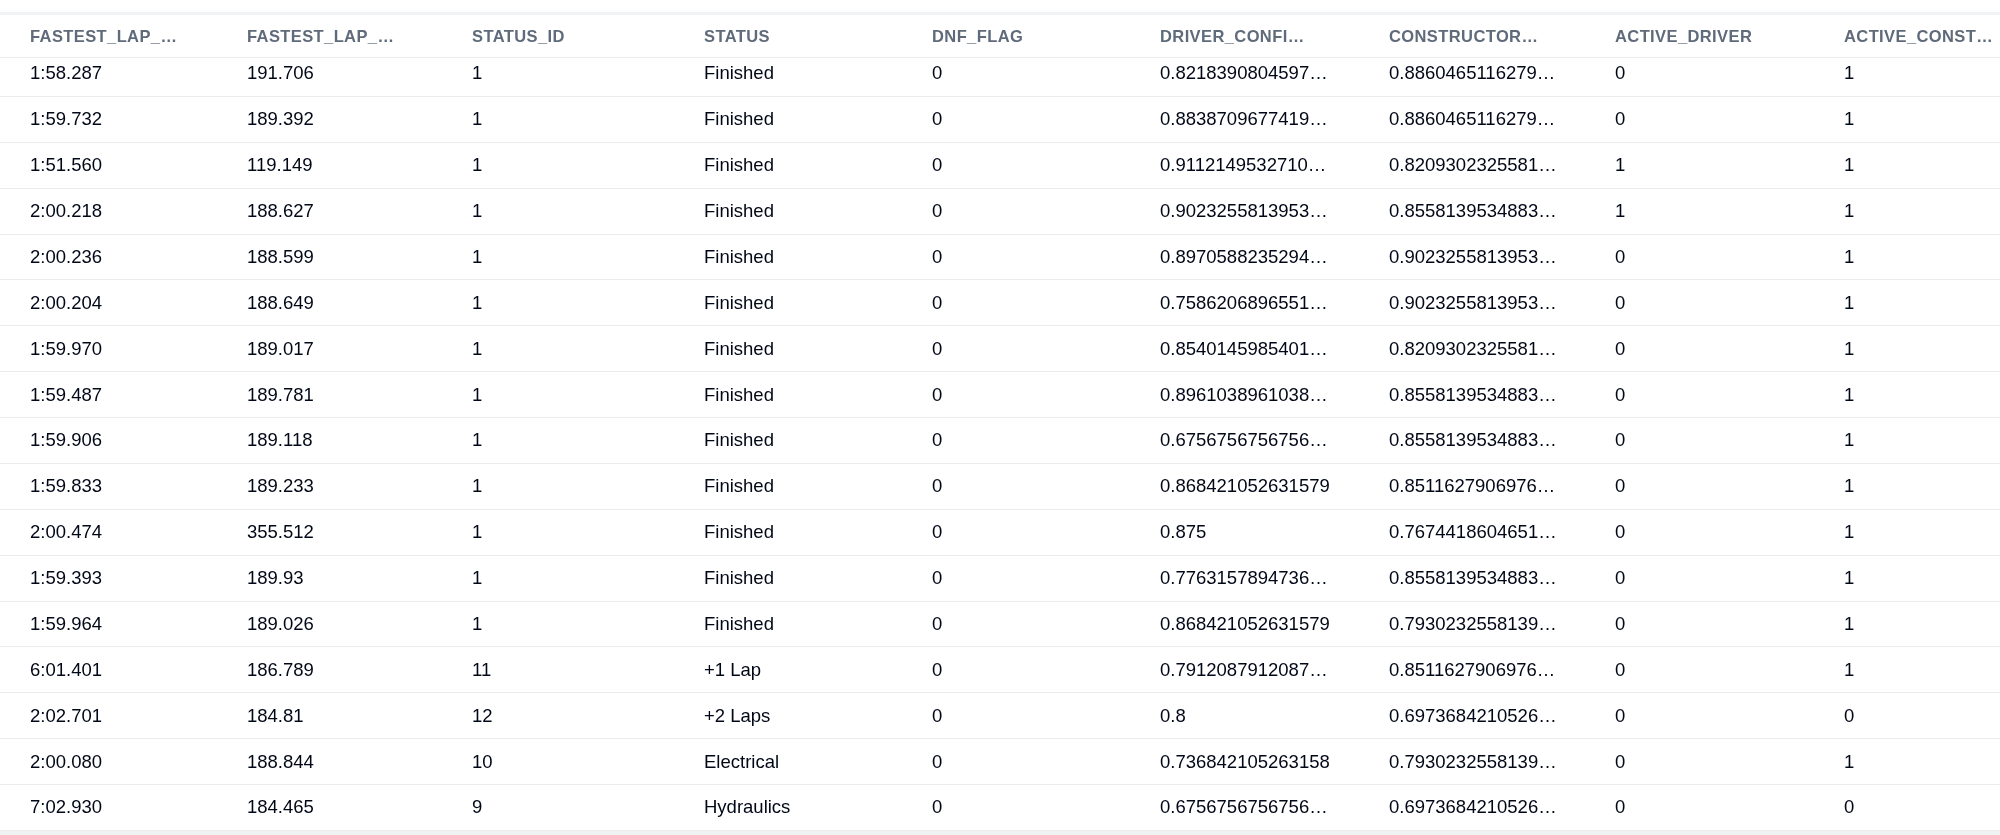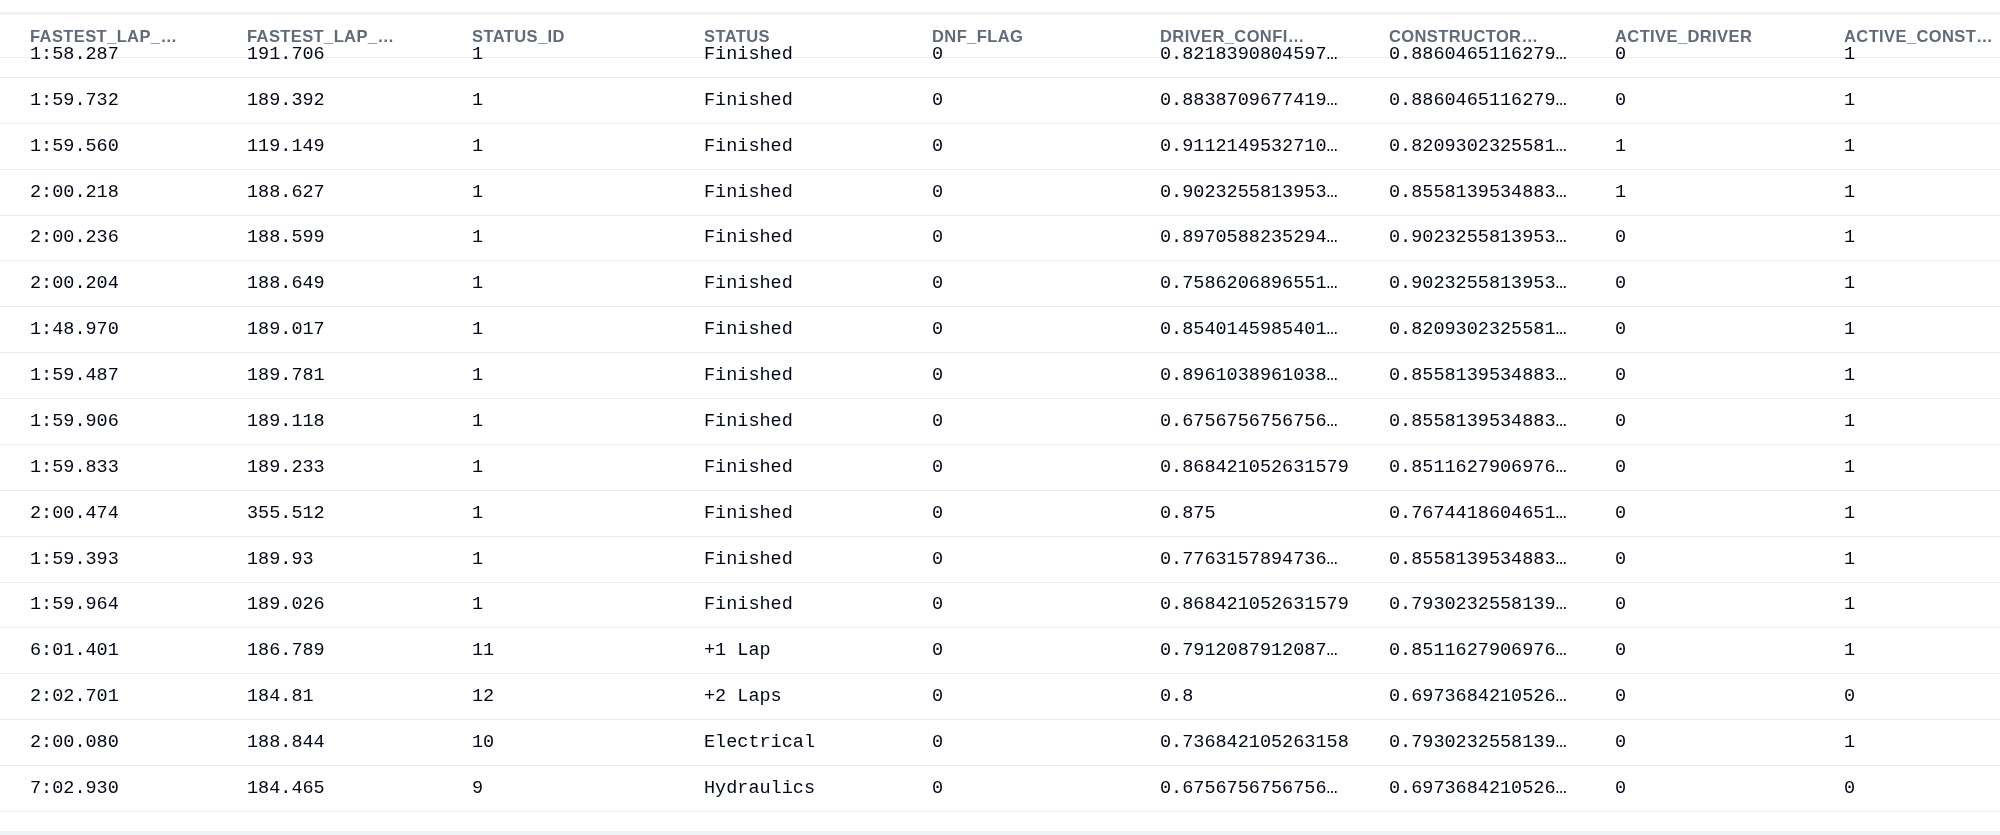--- a/index.html
+++ b/index.html
@@ -33,21 +33,21 @@
   .th{
     padding-left:30px;
     font-size:16.5px;
     font-weight:700;
     letter-spacing:0.4px;
     color:var(--header-text);
     white-space:nowrap;
     overflow:hidden;
     cursor:pointer;
   }
-  .tbody{position:absolute;top:32px;left:0;right:0;font-family:Liberation Mono, monospace;}
+  .tbody{position:absolute;top:51px;left:0;right:0;}
   .tr{
     height:calc(780px / 17);
     border-bottom:1px solid var(--row-divider);
   }
   .td{
     padding-left:30px;
     font-size:18.5px;
     font-weight:400;
     color:var(--body-text);
     white-space:nowrap;
@@ -87,21 +87,21 @@
         <div class="td">189.392</div>
         <div class="td">1</div>
         <div class="td">Finished</div>
         <div class="td">0</div>
         <div class="td">0.8838709677419…</div>
         <div class="td">0.8860465116279…</div>
         <div class="td">0</div>
         <div class="td">1</div>
       </div>
       <div class="tr grid-row">
-        <div class="td">1:59.560</div>
+        <div class="td">1:51.560</div>
         <div class="td">119.149</div>
         <div class="td">1</div>
         <div class="td">Finished</div>
         <div class="td">0</div>
         <div class="td">0.9112149532710…</div>
         <div class="td">0.8209302325581…</div>
         <div class="td">1</div>
         <div class="td">1</div>
       </div>
       <div class="tr grid-row">
@@ -131,21 +131,21 @@
         <div class="td">188.649</div>
         <div class="td">1</div>
         <div class="td">Finished</div>
         <div class="td">0</div>
         <div class="td">0.7586206896551…</div>
         <div class="td">0.9023255813953…</div>
         <div class="td">0</div>
         <div class="td">1</div>
       </div>
       <div class="tr grid-row">
-        <div class="td">1:48.970</div>
+        <div class="td">1:59.970</div>
         <div class="td">189.017</div>
         <div class="td">1</div>
         <div class="td">Finished</div>
         <div class="td">0</div>
         <div class="td">0.8540145985401…</div>
         <div class="td">0.8209302325581…</div>
         <div class="td">0</div>
         <div class="td">1</div>
       </div>
       <div class="tr grid-row">

